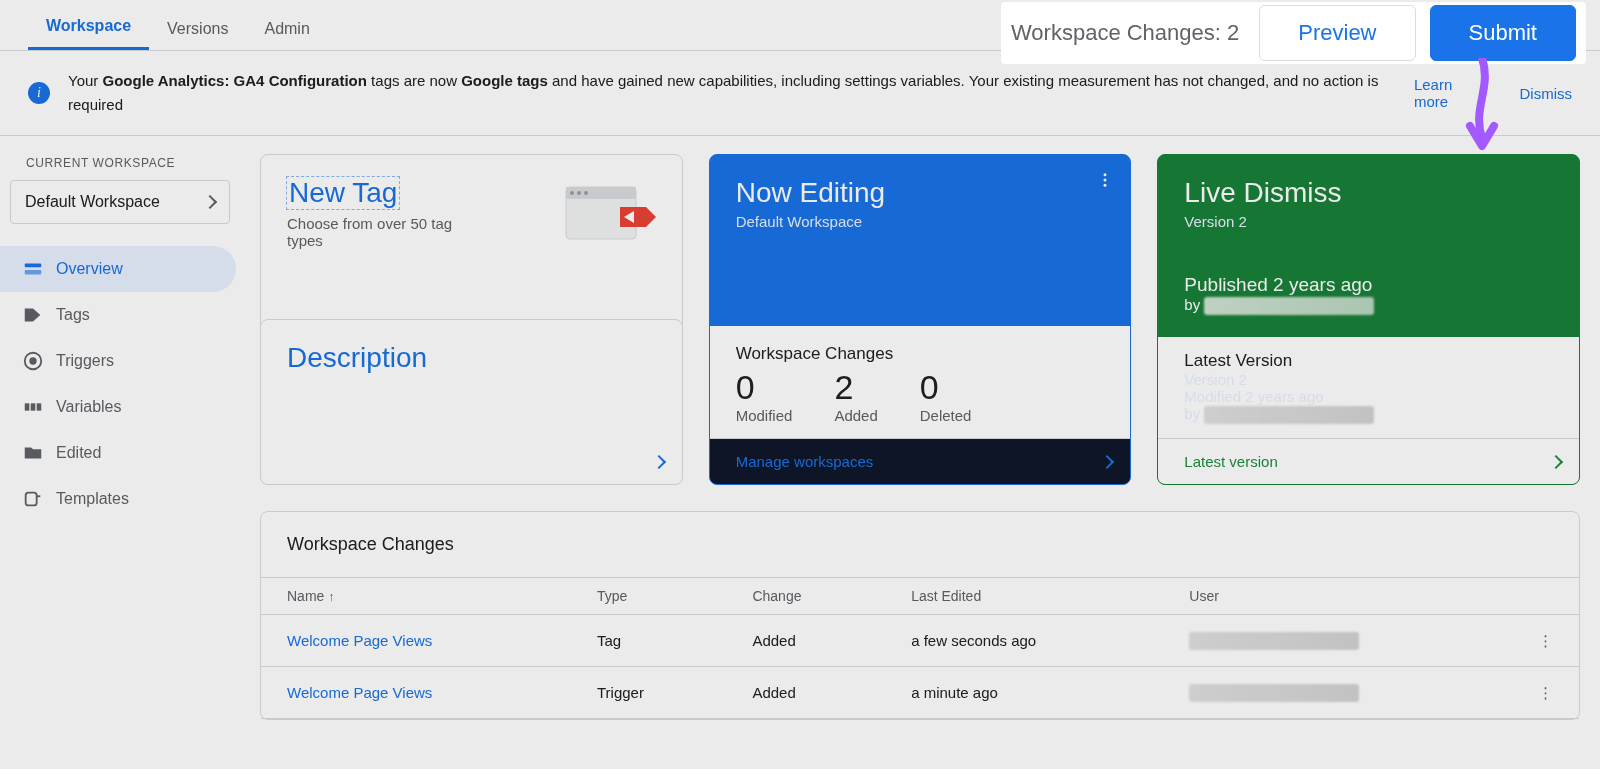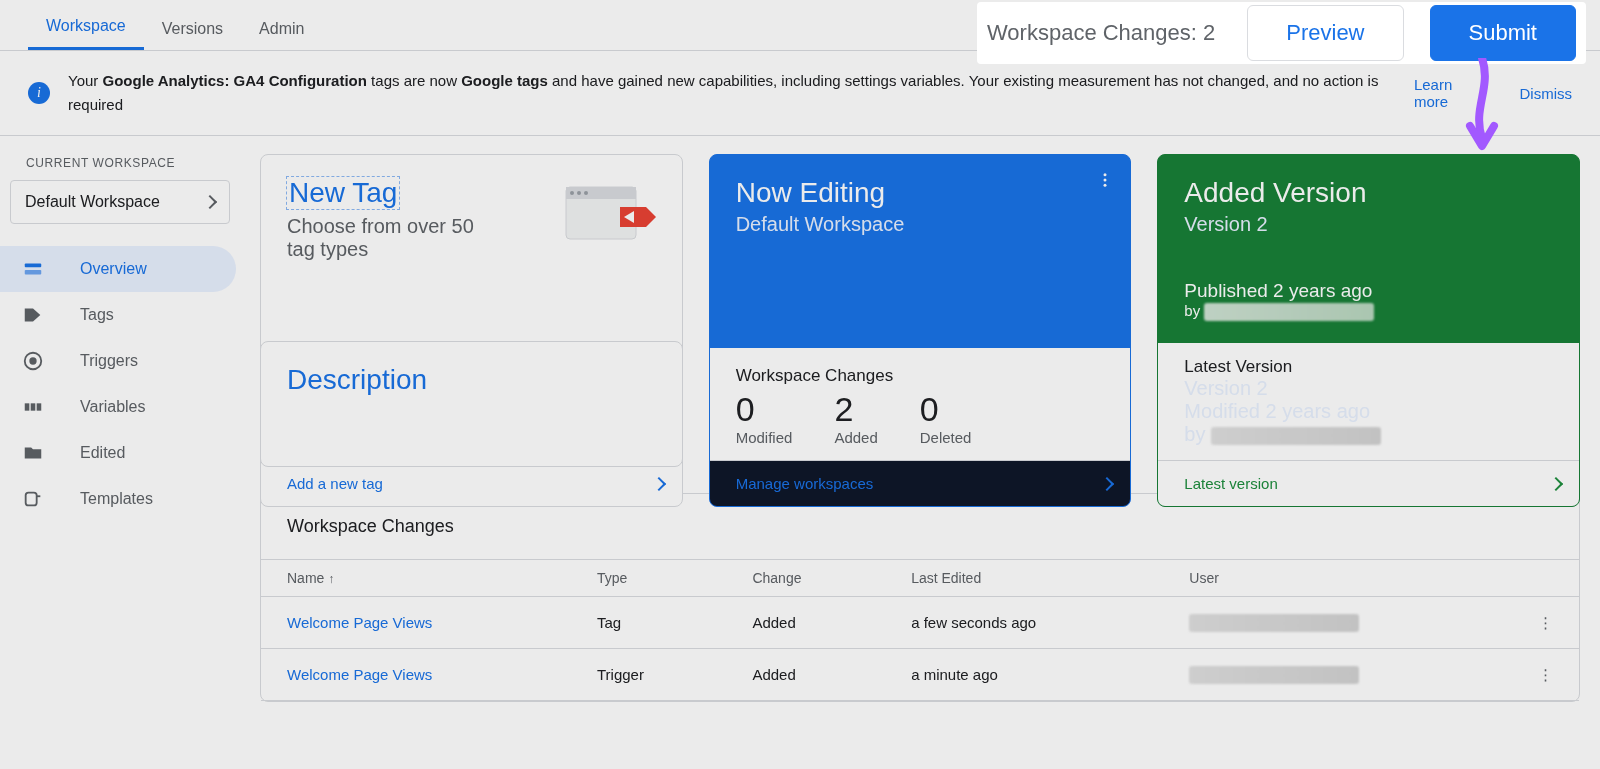--- a/index.html
+++ b/index.html
@@ -13,48 +13,48 @@
     --side-sel:#e8f0fe;
     --bg:#fff;
     --card-bd:#dadce0;
     --overlay:rgba(0,0,0,.08);
   }
   *{box-sizing:border-box;font-family:"Helvetica Neue",Arial,sans-serif}
   body{margin:0;background:#fff;color:var(--ink);width:1600px;height:769px;overflow:hidden;position:relative}
   
   .topbar{position:relative;height:51px;display:flex;align-items:flex-end;padding:0 28px;border-bottom:1px solid var(--hair)}
   .topbar .tab{font-size:16px;color:var(--muted);padding:14px 18px 12px;cursor:pointer}
-  .topbar .tab.active{color:var(--blue);border-bottom:3px solid var(--blue);font-weight:400}
-  .wc-bar{position:absolute;right:14px;top:2px;height:62px;padding:0 10px;display:flex;align-items:center;gap:26px;background:#fff;border-radius:4px;z-index:30}
+  .topbar .tab.active{color:var(--blue);border-bottom:3px solid var(--blue);font-weight:700}
+  .wc-bar{position:absolute;right:14px;top:2px;height:62px;padding:0 10px;display:flex;align-items:center;gap:14px;background:#fff;border-radius:4px;z-index:30}
   .wc-text{font-size:22px;color:var(--muted);margin-right:6px}
   .btn{height:56px;border-radius:6px;font-size:22px;font-weight:500;padding:0 38px;cursor:pointer;border:1px solid var(--hair);background:#fff;color:var(--blue)}
   .btn.primary{background:var(--blue);color:#fff;border-color:var(--blue)}
   
   .banner{display:flex;align-items:center;gap:18px;padding:18px 28px;border-bottom:1px solid var(--hair);font-size:15px;color:var(--ink)}
   .banner .info{width:22px;height:22px;border-radius:50%;background:var(--blue);color:#fff;display:flex;align-items:center;justify-content:center;font-style:italic;font-family:Georgia,serif;font-size:14px;flex:0 0 auto}
   .banner .msg{flex:1 1 auto;line-height:1.6}
   .banner a.linkish{color:var(--blue);text-decoration:none;margin-left:14px;font-weight:500}
   
   .shell{display:flex;height:calc(100% - 51px - 84px)}
   .side{width:240px;flex:0 0 240px;padding-top:20px}
   .side-label{font-size:12px;letter-spacing:.6px;color:var(--muted);padding:0 26px 10px}
   .ws-pick{margin:0 10px 22px 10px;height:44px;border:1px solid var(--hair);border-radius:4px;display:flex;align-items:center;justify-content:space-between;padding:0 14px;font-size:16px;color:var(--ink);cursor:pointer}
-  .nav-item{height:46px;display:flex;align-items:center;gap:36px;padding:0 22px;font-size:16px;color:var(--muted);cursor:pointer;border-radius:0 23px 23px 0;margin-right:4px}
+  .nav-item{height:46px;display:flex;align-items:center;gap:12px;padding:0 22px;font-size:16px;color:var(--muted);cursor:pointer;border-radius:0 23px 23px 0;margin-right:4px}
   .nav-item.active{background:var(--side-sel);color:var(--blue)}
   .nav-item .ico{width:22px;height:22px;display:flex;align-items:center;justify-content:center;color:inherit}
   .main{flex:1 1 auto;padding:18px 20px 0 20px;overflow:auto}
   .row{display:flex;gap:26px}
   .card{flex:1 1 0;border:1px solid var(--card-bd);border-radius:8px;background:#fff;display:flex;flex-direction:column;overflow:hidden}
   .card .body{padding:22px 26px;flex:1 1 auto}
   .card .foot{border-top:1px solid var(--card-bd);height:46px;display:flex;align-items:center;justify-content:space-between;padding:0 18px 0 26px;color:var(--blue);font-size:15px;cursor:pointer}
   .card-blue{background:var(--blue);color:#fff;border-color:var(--blue)}
   .card-green{background:var(--green-dark);color:#fff;border-color:var(--green-dark)}
   .card .title-link{color:var(--blue);font-size:28px;font-weight:400}
   .card-blue .title-link,.card-green .title-link{color:#fff}
-  .small{font-size:20px;color:var(--muted)}
+  .small{font-size:15px;color:var(--muted)}
   .card-blue .small,.card-green .small{color:#e8f0fe}
   .kebab{width:30px;height:30px;border-radius:50%;display:flex;align-items:center;justify-content:center;cursor:pointer;color:#fff}
   .tag-illus{float:right;width:96px;height:72px}
   .counts{display:flex;gap:42px;margin-top:4px}
   .counts .n{font-size:34px;font-weight:400}
   .counts .lbl{font-size:15px;color:var(--muted)}
   .pill-blur{display:inline-block;height:18px;width:170px;border-radius:3px;background:linear-gradient(90deg,#cfe3d4,#b9d7c0);filter:blur(1px);vertical-align:middle}
   .pill-blur.gray{background:linear-gradient(90deg,#e0e0e0,#d3d3d3)}
   
   .tablecard{margin-top:26px;border:1px solid var(--card-bd);border-radius:8px}
@@ -216,40 +216,40 @@
           </div>
         </div>
         <div class="foot" style="background:#0f172a">
           <span>Manage workspaces</span>
           <span class="chev"></span>
         </div>
       </div>
 
       <div class="card card-green">
         <div class="body">
-          <div class="title-link">Added Version</div>
+          <div class="title-link">Live Dismiss</div>
           <div class="small" style="margin-top:4px">Version 2</div>
           <div style="margin-top:44px;font-size:19px">Published 2 years ago</div>
           <div style="font-size:15px"><span>by</span> <span class="pill-blur"></span></div>
         </div>
         <div style="background:#fff;color:var(--ink);padding:14px 26px">
           <div style="font-size:17px">Latest Version</div>
           <div class="small">Version 2</div>
           <div class="small">Modified 2 years ago</div>
           <div class="small"><span>by</span> <span class="pill-blur gray"></span></div>
         </div>
         <div class="foot" style="background:#fff;color:var(--green)">
           <span>Latest version</span>
           <span class="chev"></span>
         </div>
       </div>
     </div>
 
     <div class="row" style="margin-top:-166px">
-      <div class="card" style="max-width:calc((100% - 52px)/3);height:126px">
+      <div class="card" style="max-width:calc((100% - 52px)/3);height:166px">
         <div class="body">
           <div class="title-link">Description</div>
         </div>
       </div>
       <div style="flex:2 2 0"></div>
     </div>
 
     <div class="tablecard">
       <h3>Workspace Changes</h3>
       <table>

